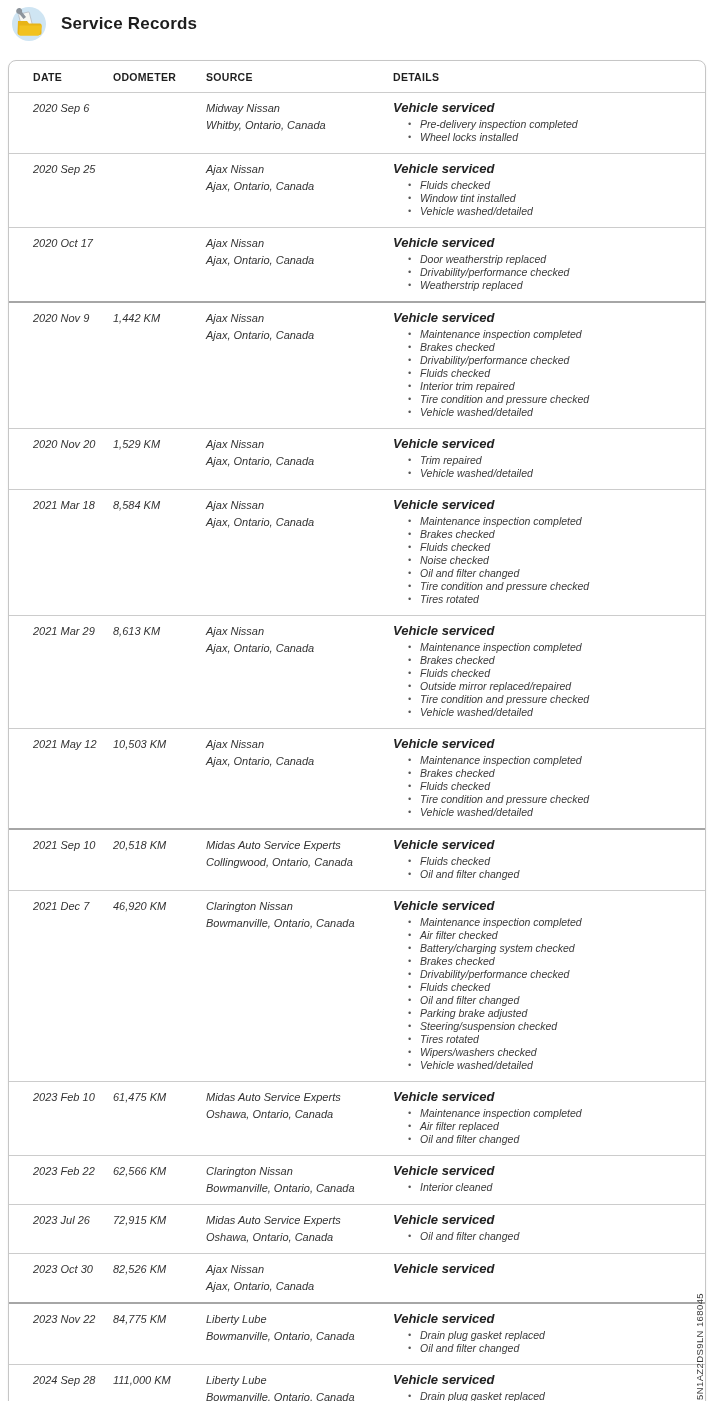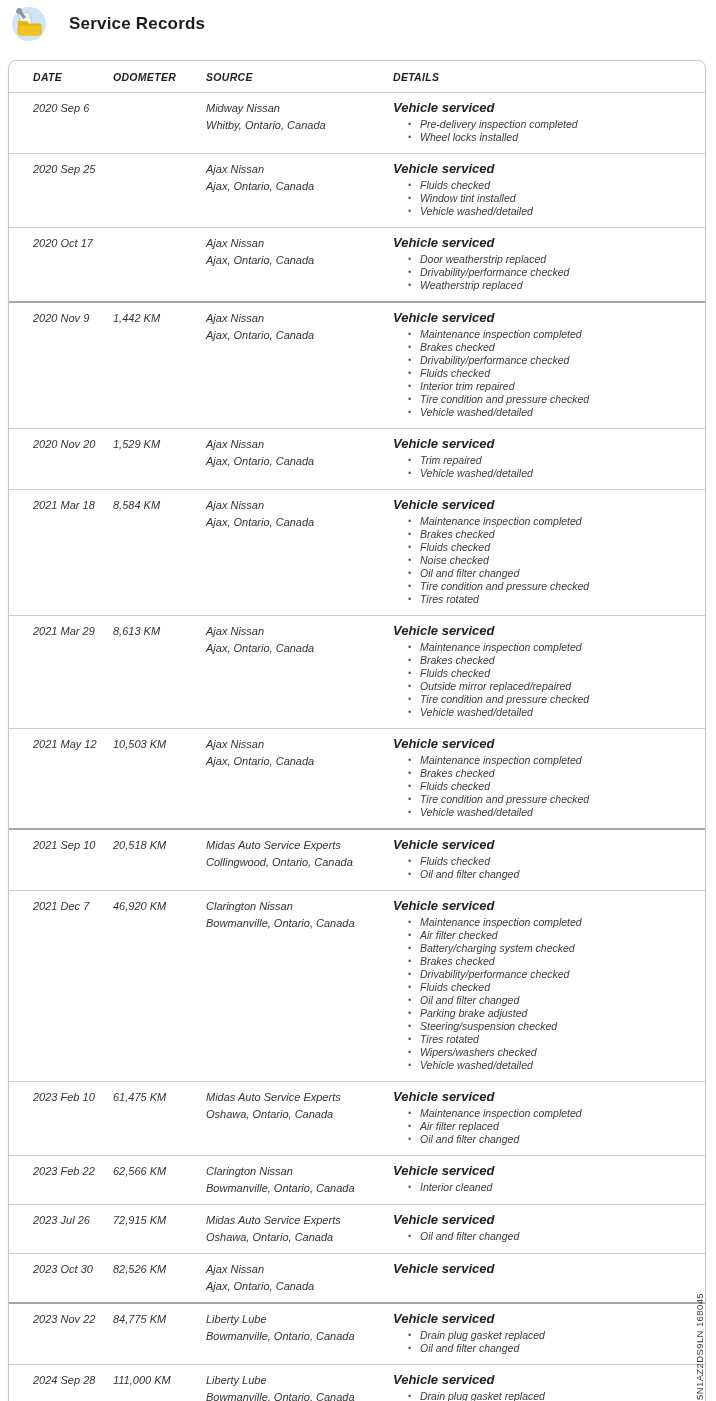--- a/index.html
+++ b/index.html
@@ -1,31 +1,31 @@
 <!DOCTYPE html>
 <html><head>
 <meta charset="utf-8">
 <style>
   html,body{margin:0;padding:0;}
   body{
     width:716px;height:1401px;position:relative;background:#ffffff;
     font-family:"Liberation Sans", sans-serif;color:#333;overflow:hidden;
   }
-  .page-header{position:absolute;top:5px;left:10px;display:flex;align-items:center;gap:21px;}
+  .page-header{position:absolute;top:5px;left:10px;display:flex;align-items:center;gap:13px;}
   .hdr-icon{width:38px;height:38px;flex:0 0 auto;}
   .page-title{font-size:17px;font-weight:bold;color:#1d1d1d;margin:0;letter-spacing:.2px;}
 
   .records-table{
     position:absolute;left:8px;top:60px;width:698px;box-sizing:border-box;
     background:#fff;border:1px solid #c6c6c6;border-radius:8px;
     box-shadow:0 1px 2px rgba(0,0,0,.08);
   }
   .grid-row{display:grid;grid-template-columns:80px 93px 187px 1fr;box-sizing:border-box;}
   .thead{padding:10px 10px 9px 24px;border-bottom:0;}
-  .thead .col-label{font-size:10.5px;font-weight:bold;color:#1f1f1f;letter-spacing:.3px;font-style:italic;}
+  .thead .col-label{font-size:10.5px;font-weight:bold;color:#1f1f1f;letter-spacing:.3px;}
   .row{padding:8px 10px 9px 24px;border-top:1px solid #cccccc;font-style:italic;}
   .row.thick{border-top:2px solid #a6a6a6;}
   .cell{font-size:11px;line-height:14px;color:#333;}
   .src-name{font-size:11px;line-height:14px;color:#333;}
   .src-loc{font-size:11px;line-height:14px;color:#333;margin-top:3px;}
   .details-head{font-size:13px;line-height:14px;font-weight:bold;color:#232323;}
   ul.bullets{list-style:none;margin:3px 0 0 0;padding:0 0 0 14px;}
   ul.bullets li{
     position:relative;padding-left:13px;font-size:10.5px;line-height:13px;color:#3a3a3a;
   }

